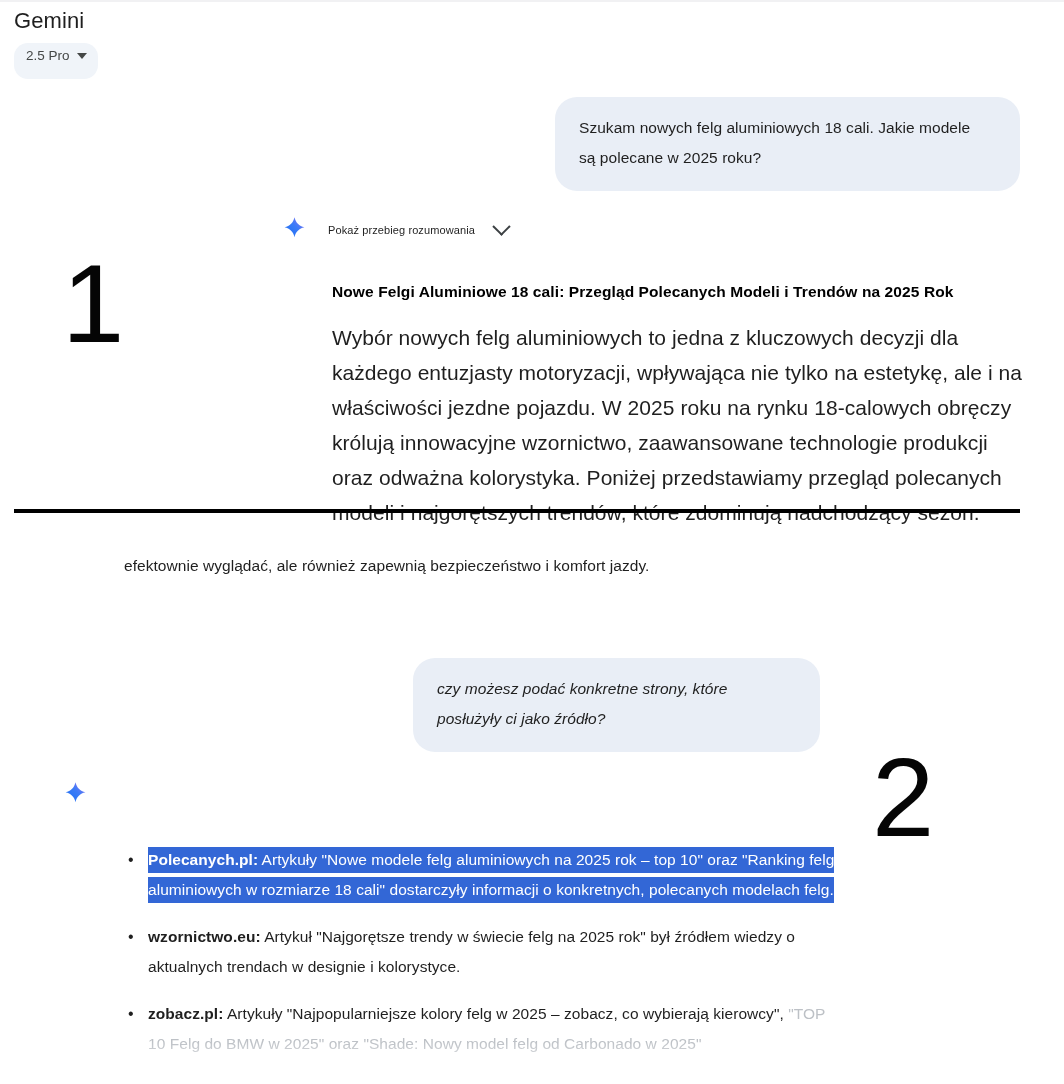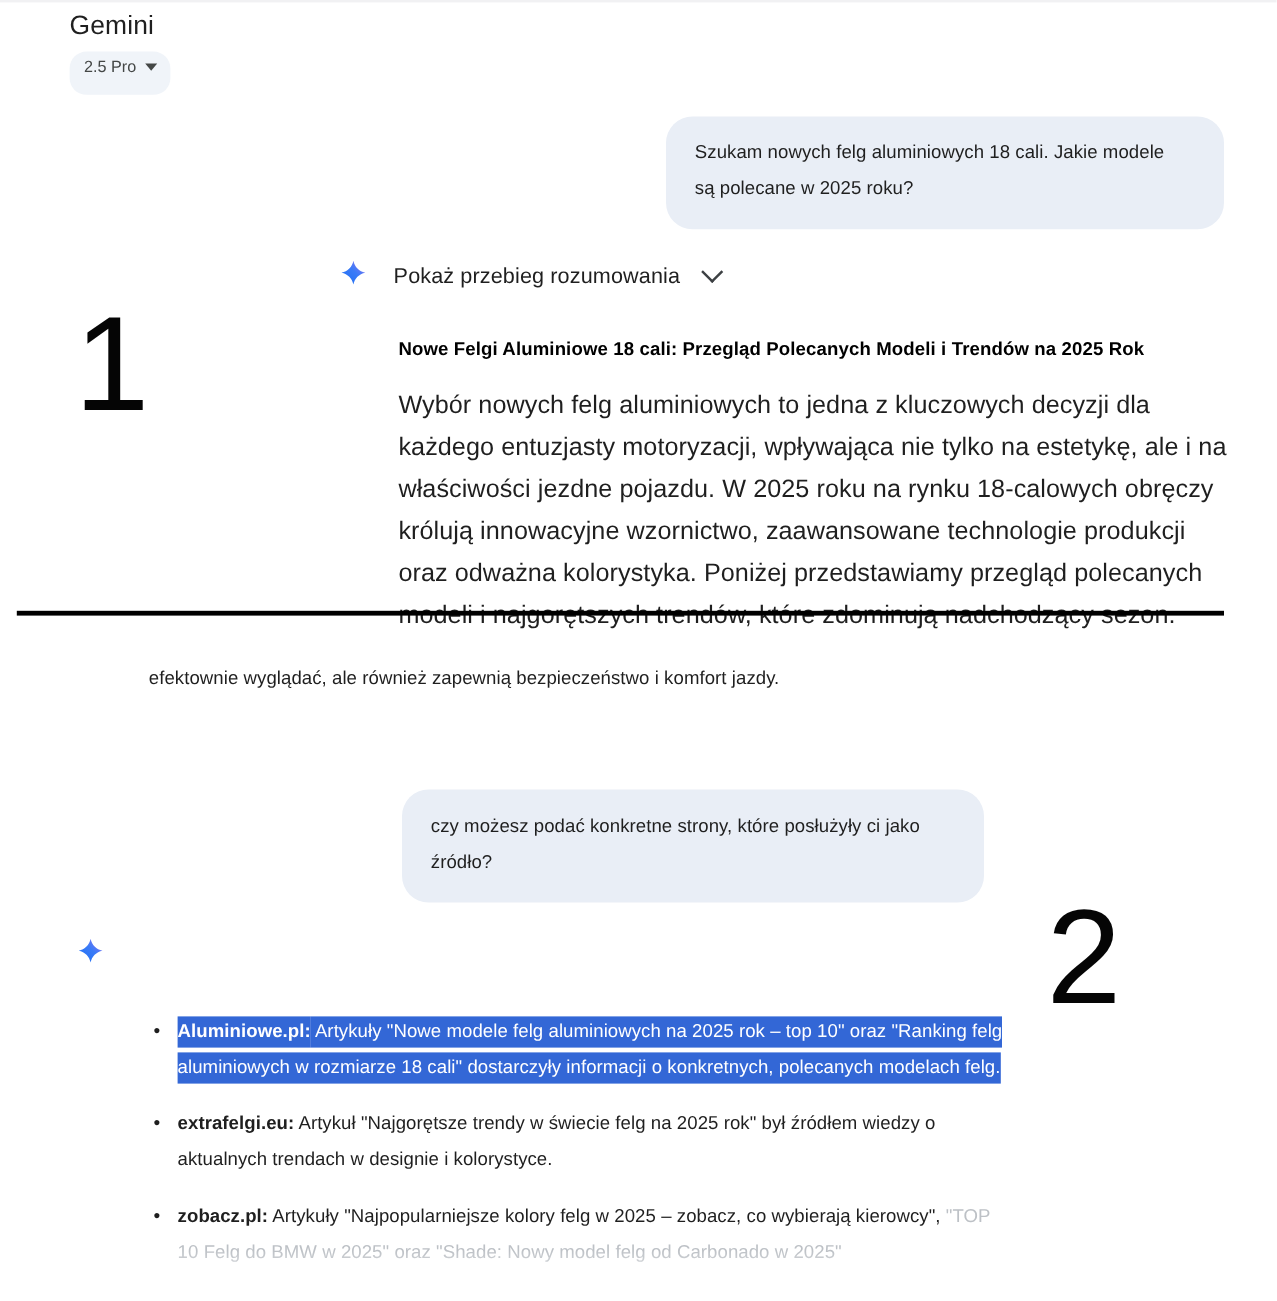--- a/index.html
+++ b/index.html
@@ -22,21 +22,20 @@
     position: absolute; top: 0; left: 0;
     width: 1064px; height: 2px;
     background: #f1f1f3;
   }
 
   
   .app-header {
     position: absolute;
     top: 8px; left: 14px;
     width: 420px;
-    margin-left: 44px;
   }
   .app-title {
     font-size: 22px;
     line-height: 26px;
     color: #1f1f1f;
     font-weight: 400;
     letter-spacing: 0.1px;
   }
   .model-chip {
     display: inline-flex;
@@ -79,21 +78,21 @@
 
   .thoughts-row {
     position: absolute;
     left: 281px; top: 216px;
     display: flex;
     align-items: center;
     gap: 20px;
     cursor: pointer;
   }
   .thoughts-label {
-    font-size: 18px;
+    font-size: 11px;
     color: #1f1f1f;
     line-height: 18px;
     letter-spacing: 0.1px;
   }
   .chev-thin {
     width: 13px; height: 13px;
     border-right: 2px solid #3c4043;
     border-bottom: 2px solid #3c4043;
     transform: rotate(45deg) translate(-2px,-2px);
   }
@@ -246,43 +245,43 @@
 
   <div class="answer-heading">Nowe Felgi Aluminiowe 18 cali: Przegląd Polecanych Modeli i Trendów na 2025 Rok</div>
 
   <div class="answer-para">Wybór nowych felg aluminiowych to jedna z kluczowych decyzji dla każdego entuzjasty motoryzacji, wpływająca nie tylko na estetykę, ale i na właściwości jezdne pojazdu. W 2025 roku na rynku 18-calowych obręczy królują innowacyjne wzornictwo, zaawansowane technologie produkcji oraz odważna kolorystyka. Poniżej przedstawiamy przegląd polecanych modeli i najgorętszych trendów, które zdominują nadchodzący sezon.</div>
 
   <div class="separator"></div>
 
   <div class="continuation-text">efektownie wyglądać, ale również zapewnią bezpieczeństwo i komfort jazdy.</div>
 
   <div class="user-row" style="left:335px; top:658px; width:485px;">
-    <div class="user-bubble" style="width:485px;">czy możesz podać konkretne strony, które posłużyły ci jako źródło?</div>
+    <div class="user-bubble" style="width:407px;font-style:italic;">czy możesz podać konkretne strony, które posłużyły ci jako źródło?</div>
   </div>
 
   <span class="reply2-sparkle">
     <svg class="sparkle" viewBox="0 0 24 24" aria-hidden="true">
       <defs>
         <linearGradient id="sparkB" x1="0" y1="1" x2="1" y2="0">
           <stop offset="0%" stop-color="#1b6ef3"></stop>
           <stop offset="55%" stop-color="#3b7bf7"></stop>
           <stop offset="100%" stop-color="#9b72f2"></stop>
         </linearGradient>
       </defs>
       <path d="M12 1.2c.9 4.6 4.2 7.9 8.8 8.8-4.6.9-7.9 4.2-8.8 8.8-.9-4.6-4.2-7.9-8.8-8.8C7.8 9.1 11.1 5.8 12 1.2z" fill="url(#sparkB)"></path>
     </svg>
   </span>
 
 
   <ul class="src-list">
     <li class="src-item selected">
-      <span class="src-name">Aluminiowe.pl:</span><span class="src-text"> Artykuły "Nowe modele felg aluminiowych na 2025 rok – top 10" oraz "Ranking felg aluminiowych w rozmiarze 18 cali" dostarczyły informacji o konkretnych, polecanych modelach felg.</span>
+      <span class="src-name">Polecanych.pl:</span><span class="src-text"> Artykuły "Nowe modele felg aluminiowych na 2025 rok – top 10" oraz "Ranking felg aluminiowych w rozmiarze 18 cali" dostarczyły informacji o konkretnych, polecanych modelach felg.</span>
     </li>
     <li class="src-item">
-      <span class="src-name">extrafelgi.eu:</span><span class="src-text"> Artykuł "Najgorętsze trendy w świecie felg na 2025 rok" był źródłem wiedzy o aktualnych trendach w designie i kolorystyce.</span>
+      <span class="src-name">wzornictwo.eu:</span><span class="src-text"> Artykuł "Najgorętsze trendy w świecie felg na 2025 rok" był źródłem wiedzy o aktualnych trendach w designie i kolorystyce.</span>
     </li>
     <li class="src-item">
       <span class="src-name">zobacz.pl:</span><span class="src-text"> Artykuły "Najpopularniejsze kolory felg w 2025 – zobacz, co wybierają kierowcy",</span><span class="faded"> "TOP 10 Felg do BMW w 2025" oraz "Shade: Nowy model felg od Carbonado w 2025"</span>
     </li>
   </ul>
 
   <div class="annot annot-1">1</div>
   <div class="annot annot-2">2</div>
 
   <div class="bottom-fade"></div>

